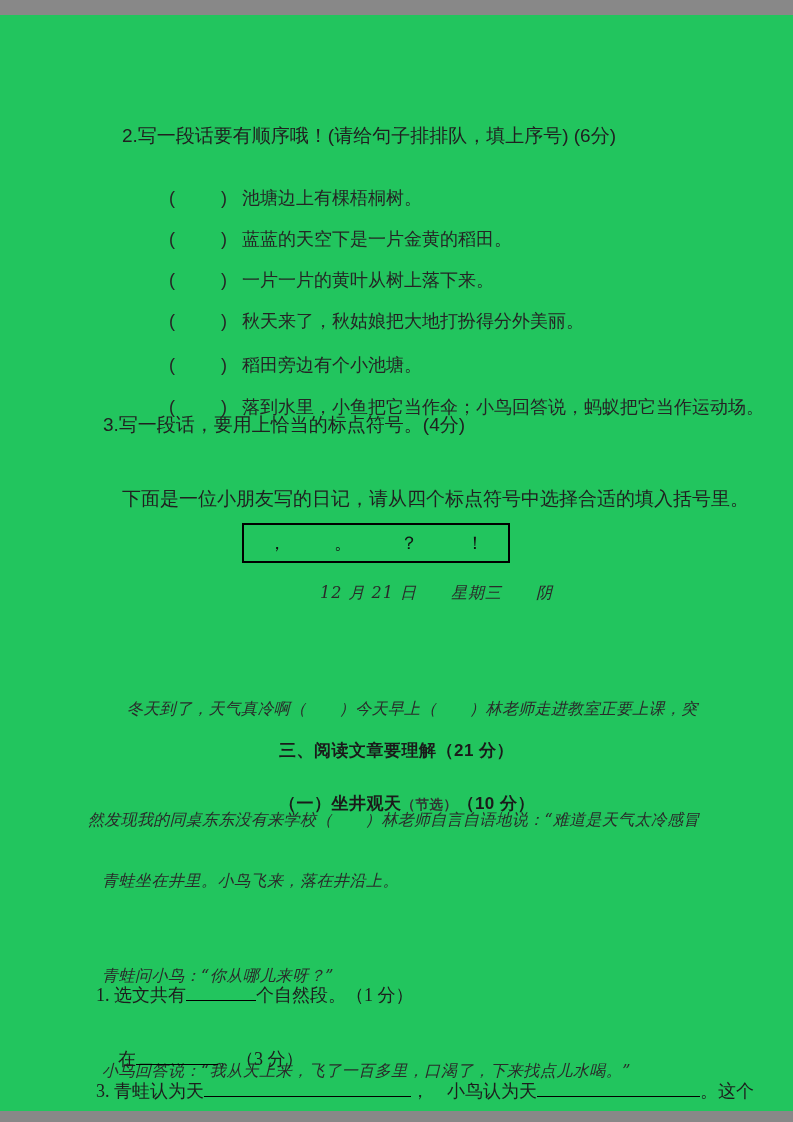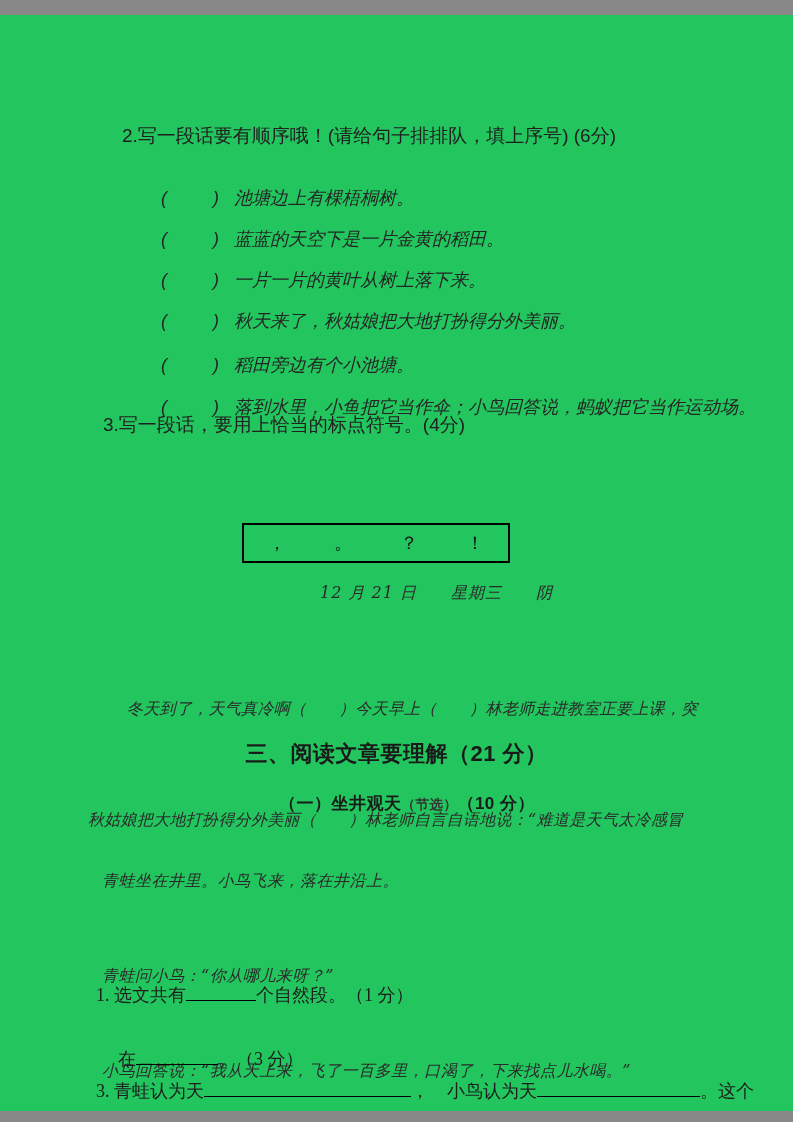--- a/index.html
+++ b/index.html
@@ -8,38 +8,38 @@
     width:793px;height:1096px;
     margin:15px auto;
     background:#22c55e;
     color:#1c1c1c;
     font-family:"Liberation Sans",sans-serif;
     overflow:hidden;
   }
   .abs{position:absolute;white-space:pre;}
   
   .hei{font-size:19px;color:#202020;}
-  .seq-item{position:absolute;left:141px;font-size:18px;color:#252525;white-space:pre;font-style:italic;}
+  .seq-item{position:absolute;left:149px;font-size:18px;color:#252525;white-space:pre;}
   .p-close{display:inline-block;margin-left:46px;}
   .seq-text{margin-left:15px;}
   
   .punct-box{
     position:absolute;left:242px;top:508px;width:268px;height:40px;
     border:2px solid #000;box-sizing:border-box;
     display:flex;align-items:center;justify-content:space-around;
     font-family:"Liberation Serif",serif;font-size:18px;color:#111;
   }
   
   .kaiti{font-family:"DejaVu Serif",serif;font-style:italic;color:#2a2a2a;}
   .date-line{left:320px;top:568px;font-size:16px;letter-spacing:1px;}
   .diary{left:88px;top:601px;width:640px;font-size:16px;line-height:37px;letter-spacing:.3px;}
   .diary .indent{padding-left:39px;}
   .diary div{white-space:pre;}
   
-  .sec-title{left:0;top:724px;width:793px;text-align:center;font-weight:bold;font-size:22px;color:#1a1a1a;letter-spacing:.5px;}
+  .sec-title{left:0;top:724px;width:793px;text-align:center;font-weight:bold;font-size:17px;color:#1a1a1a;letter-spacing:.5px;}
   .sec-sub{left:0;top:757px;width:793px;text-align:center;font-weight:bold;font-size:17px;color:#1a1a1a;letter-spacing:.5px;}
   .sec-sub .note{font-size:13.5px;font-weight:600;color:#333;}
   
   .passage{left:102px;top:787px;font-size:16px;line-height:31.6px;letter-spacing:.5px;}
   .passage div{white-space:pre;}
   
   .q{position:absolute;font-family:"Liberation Serif",serif;font-size:18px;color:#1d1d1d;white-space:pre;}
   .blank{display:inline-block;border-bottom:1.3px solid #000;}
   .w70{width:70px;}  .w68{width:68px;}  .w58{width:58px;}
   .w82{width:82px;}  .w207{width:207px;} .w163{width:163px;}
@@ -65,32 +65,33 @@
   </div>
   <div class="seq-item" style="top:317px;">
     <span class="p-open">(</span><span class="p-close">)</span><span class="seq-text">稻田旁边有个小池塘。</span>
   </div>
   <div class="seq-item" style="top:359px;">
     <span class="p-open">(</span><span class="p-close">)</span><span class="seq-text">落到水里，小鱼把它当作伞；小鸟回答说，蚂蚁把它当作运动场。</span>
   </div>
 
   <div class="abs hei" style="left:103px;top:397px;">3.写一段话，要用上恰当的标点符号。(4分)</div>
 
+  <div class="abs hei" style="left:122px;top:471px;">下面是一位小朋友写的日记，请从四个标点符号中选择合适的填入括号里。</div>
 
   <div class="punct-box">
     <span>，</span>
     <span>。</span>
     <span>？</span>
     <span>！</span>
   </div>
 
   <div class="abs kaiti date-line">12 月 21 日　　星期三　　阴</div>
   <div class="abs kaiti diary">
     <div class="indent">冬天到了，天气真冷啊（　　）今天早上（　　）林老师走进教室正要上课，突</div>
-    <div>秋姑娘把大地打扮得分外美丽（　　）林老师自言自语地说：“难道是天气太冷感冒</div>
+    <div>然发现我的同桌东东没有来学校（　　）林老师自言自语地说：“难道是天气太冷感冒</div>
   </div>
 
   <div class="abs sec-title">三、阅读文章要理解（21 分）</div>
   <div class="abs sec-sub">
     <span>（一）坐井观天</span><span class="note">（节选）</span><span>（10 分）</span>
   </div>
 
   <div class="abs kaiti passage">
     <div>青蛙坐在井里。小鸟飞来，落在井沿上。</div>
     <div>青蛙问小鸟：“你从哪儿来呀？”</div>

